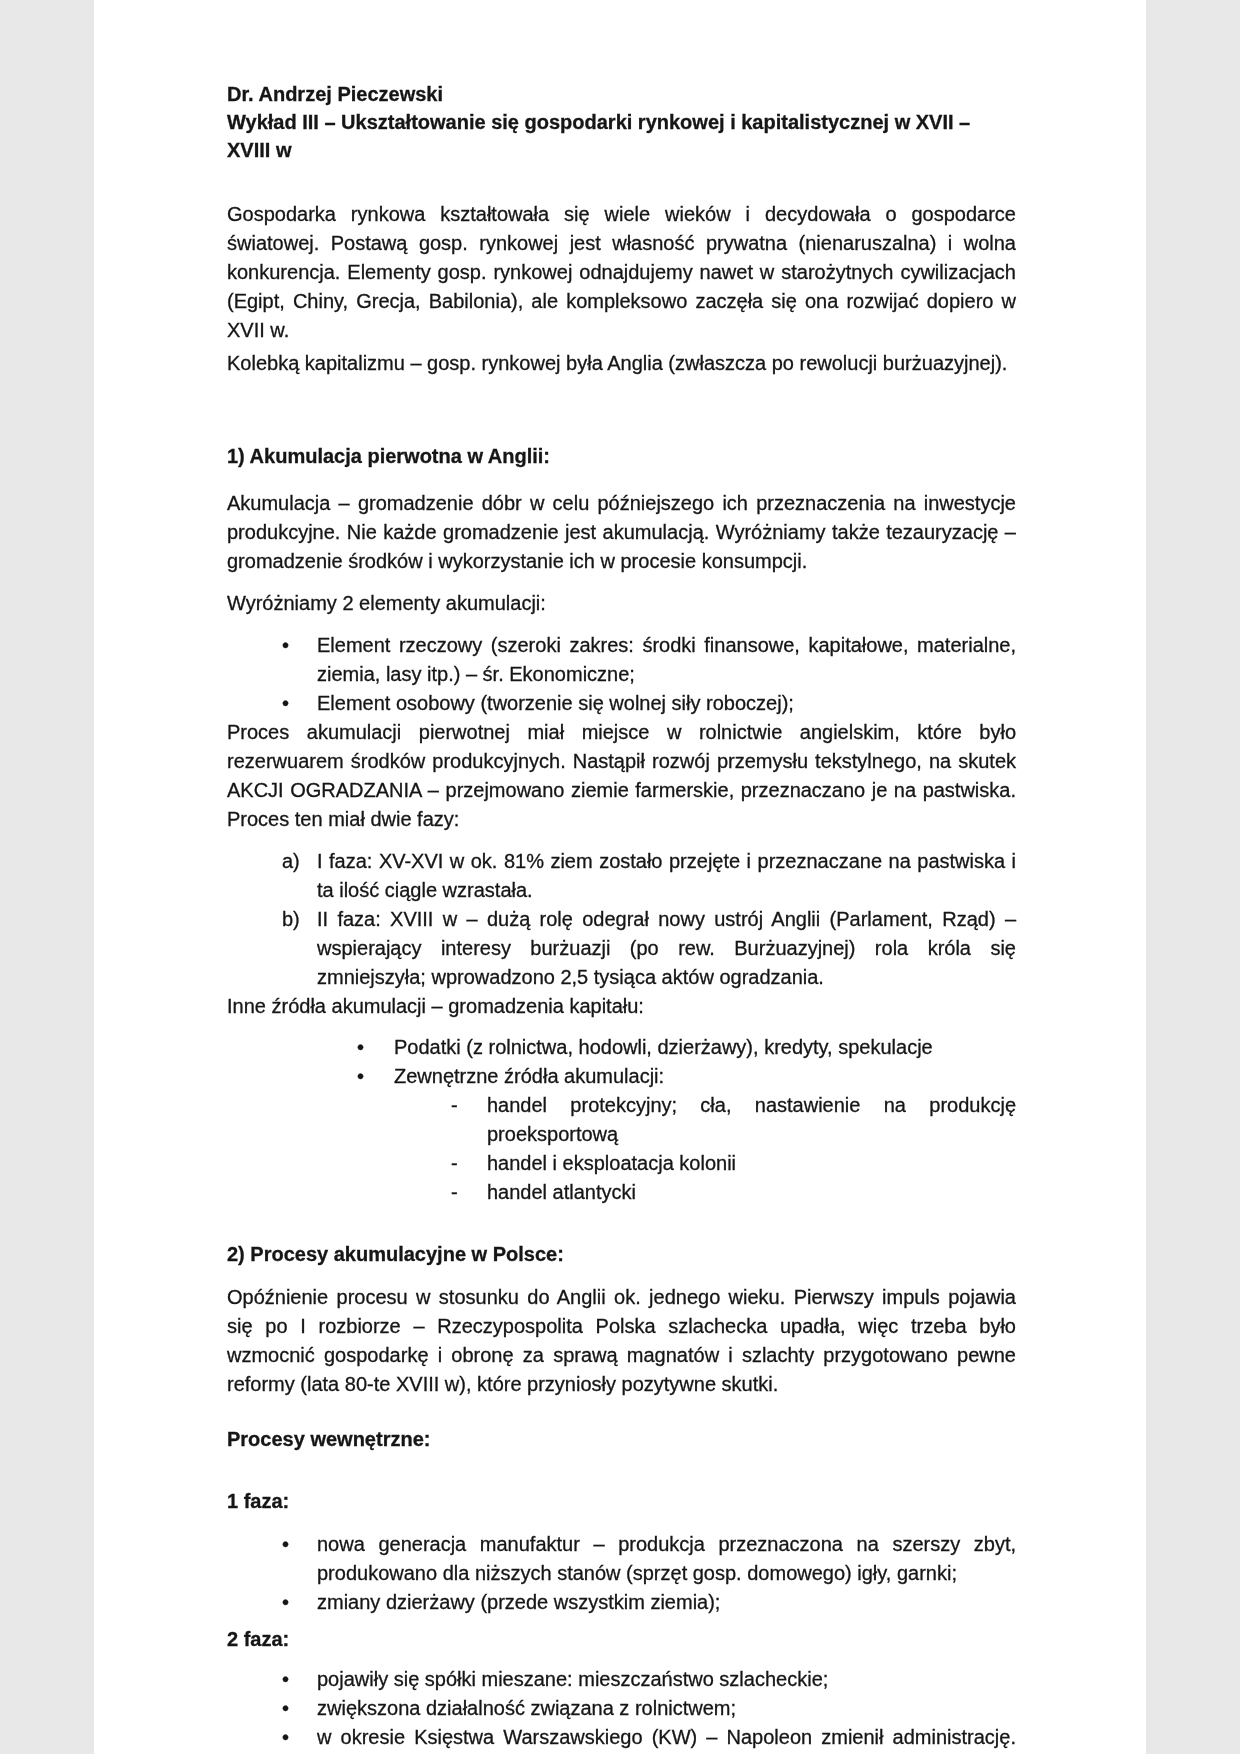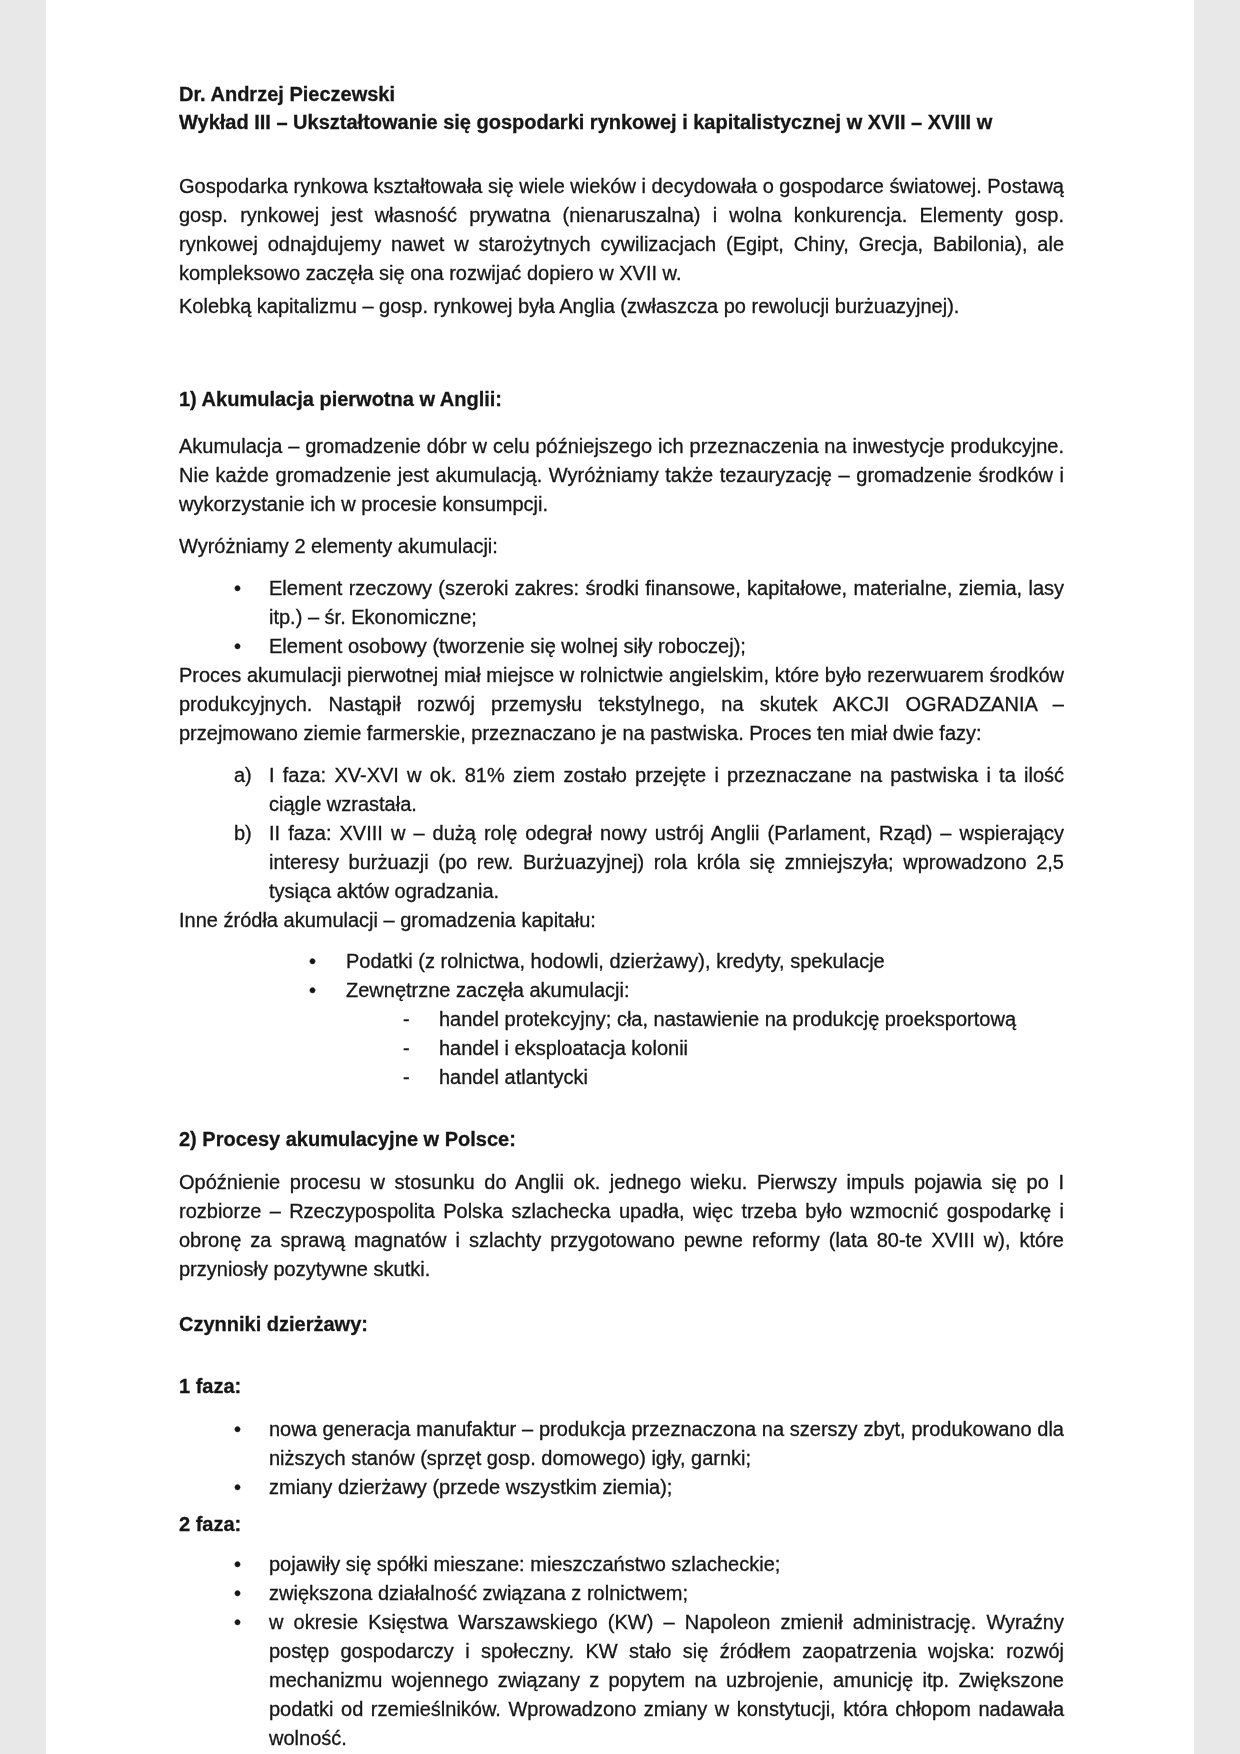--- a/index.html
+++ b/index.html
@@ -1,17 +1,17 @@
 <!DOCTYPE html>
 <html lang="pl"><head>
 <meta charset="utf-8">
 <style>
   html,body { margin:0; padding:0; background:#e8e8e8; }
   .page {
-    width:1148px; height:1754px;
+    width:1052px; height:1754px;
     background:#ffffff;
     color:#161616;
     font-family:"Liberation Sans", sans-serif;
     font-size:20px; line-height:29px;
     position:relative; overflow:hidden;
     margin:0 auto;
     -webkit-text-stroke:0.3px currentColor;
   }
   .content { padding:80px 130px 0 133px; }
 
@@ -84,41 +84,41 @@
 
     <div class="mb12">Inne źródła akumulacji – gromadzenia kapitału:</div>
 
     <div class="mb29">
       <div class="li lvl2">
         <span class="mk">•</span>
         <span class="tx">Podatki (z rolnictwa, hodowli, dzierżawy), kredyty, spekulacje</span>
       </div>
       <div class="li lvl2">
         <span class="mk">•</span>
-        <span class="tx">Zewnętrzne zaczęła akumulacji:</span>
+        <span class="tx">Zewnętrzne źródła akumulacji:</span>
       </div>
       <div class="li lvl3">
         <span class="mk">-</span>
         <span class="tx">handel protekcyjny; cła, nastawienie na produkcję proeksportową</span>
       </div>
       <div class="li lvl3">
         <span class="mk">-</span>
         <span class="tx">handel i eksploatacja kolonii</span>
       </div>
       <div class="li lvl3">
         <span class="mk">-</span>
         <span class="tx">handel atlantycki</span>
       </div>
     </div>
 
     <div class="heading mb14">2) Procesy akumulacyjne w Polsce:</div>
 
     <p class="para" style="margin:0 0 26px 0;">Opóźnienie procesu w stosunku do Anglii ok. jednego wieku. Pierwszy impuls pojawia się po I rozbiorze – Rzeczypospolita Polska szlachecka upadła, więc trzeba było wzmocnić gospodarkę i obronę za sprawą magnatów i szlachty przygotowano pewne reformy (lata 80-te XVIII w), które przyniosły pozytywne skutki.</p>
 
-    <div class="heading mb13">Czynniki dzierżawy:</div>
+    <div class="heading mb13">Procesy wewnętrzne:</div>
 
     <div class="heading mb14">1 faza:</div>
 
     <div class="mb8">
       <div class="li lvl1">
         <span class="mk">•</span>
         <span class="tx">nowa generacja manufaktur – produkcja przeznaczona na szerszy zbyt, produkowano dla niższych stanów (sprzęt gosp. domowego) igły, garnki;</span>
       </div>
       <div class="li lvl1">
         <span class="mk">•</span>

